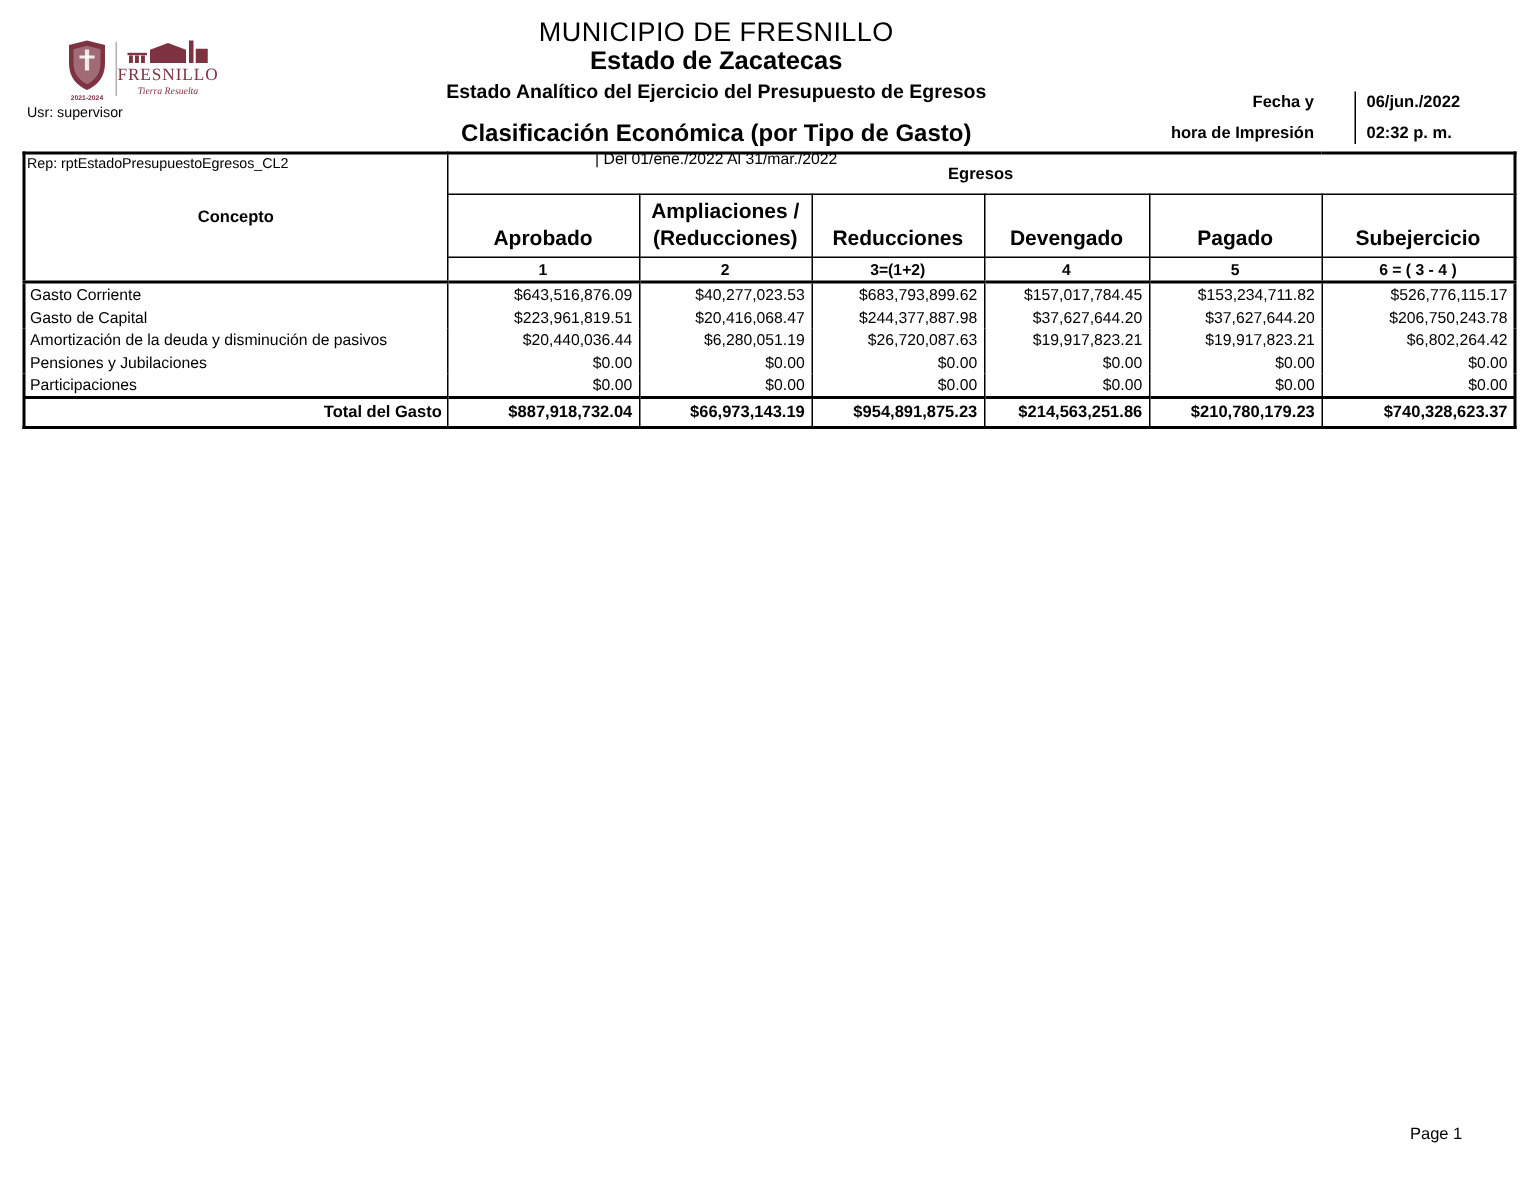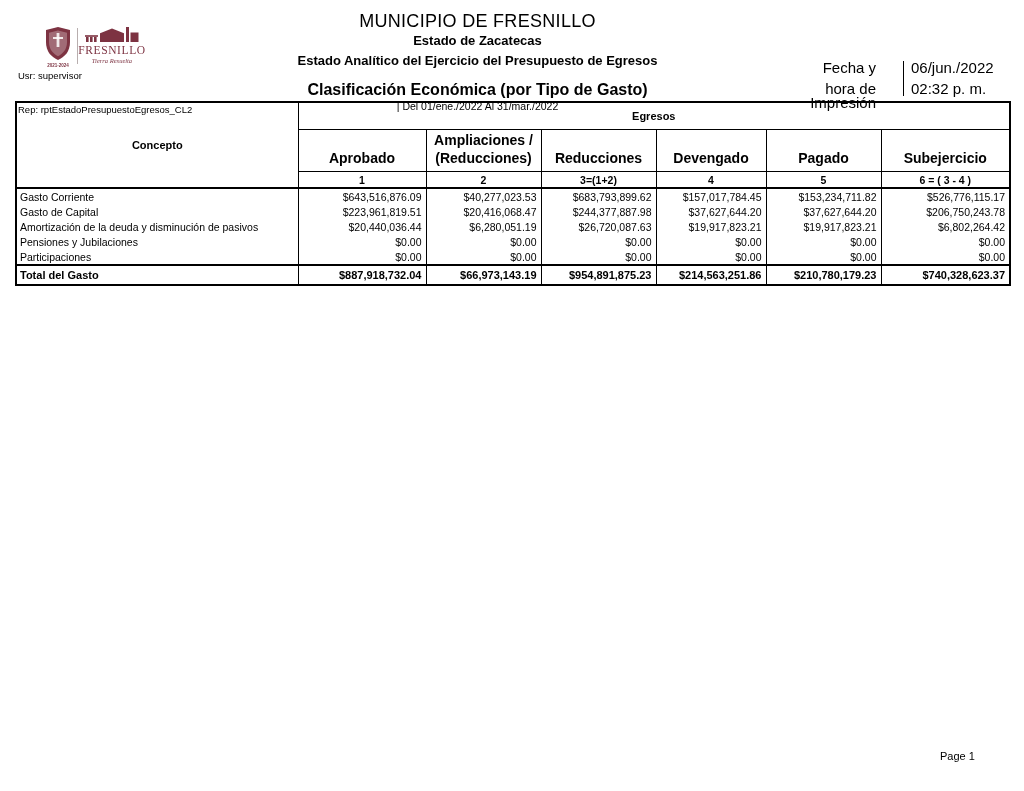--- a/index.html
+++ b/index.html
@@ -7,51 +7,51 @@
     position:relative; width:1024px; height:791px; background:#fff;
     font-family:"Liberation Sans", sans-serif; color:#000; overflow:hidden;
   }
 
   
   .logo { position:absolute; left:44px; top:25px; }
 
   
   .title-block { position:absolute; left:150px; top:11px; width:655px; text-align:center; }
   .t1 { font-size:18px; font-weight:normal; letter-spacing:.3px; line-height:20px; }
-  .t2 { font-size:13px; font-weight:bold; margin-top:2px; line-height:15px; }
+  .t2 { font-size:17px; font-weight:bold; margin-top:2px; line-height:15px; }
   .t3 { font-size:13px; font-weight:bold; margin-top:5px; line-height:15px; }
   .t4 { font-size:16px; font-weight:bold; margin-top:15px; line-height:14px; }
   .t5 { font-size:10.5px; margin-top:3px; line-height:12px; }
 
   
   .meta-left { position:absolute; left:18px; top:71px; font-size:9.5px; line-height:10px; }
   .meta-left div + div { margin-top:24px; }
 
   
-  .meta-right { position:absolute; left:780px; top:61px; display:flex; font-size:15px; }
+  .meta-right { position:absolute; left:780px; top:61px; display:flex; font-size:11px;font-weight:bold; }
   .meta-right .labels { width:96px; text-align:right; padding-right:7px; }
   .meta-right .values { border-left:1px solid #000; padding-left:7px; width:110px;margin-left:20px; }
   .meta-right .labels div, .meta-right .values div { height:14px; line-height:14px; }
   .meta-right .labels div + div, .meta-right .values div + div { margin-top:7px; }
 
   
   .report-table {
     position:absolute; left:15px; top:101px; width:994px;
     border-collapse:collapse; table-layout:fixed; border:2px solid #000;
   }
   .report-table th, .report-table td { border:1px solid #000; overflow:hidden; white-space:nowrap; }
   .report-table thead th { font-weight:bold; text-align:center; }
   .egresos-th { height:24px; font-size:11px; }
   .concepto-th { font-size:11px; border-bottom:2px solid #000 !important; }
   tr.colnames th { height:37px; vertical-align:bottom; padding:0 3px 4px; font-size:14px; line-height:1.3; white-space:normal; }
   tr.colnums th { height:13px; font-size:10.5px; border-bottom:2px solid #000; }
   .report-table tbody td { border-top:0; border-bottom:0; height:15px; font-size:10.5px; }
   td.lbl { text-align:left; padding:0 3px; }
   td.val { text-align:right; padding:0 4px; }
-  tr.total td { border-top:2px solid #000; font-weight:bold; font-size:11px; height:18px; }
+  tr.total td { border-top:2px solid #000; font-weight:bold; font-size:11px; height:18px;text-align:right; }
 
   
   .page-number { position:absolute; left:940px; top:750px; font-size:11px; }
 </style>
 </head>
 <body>
 
 <div class="page">
 
   <div class="logo">

